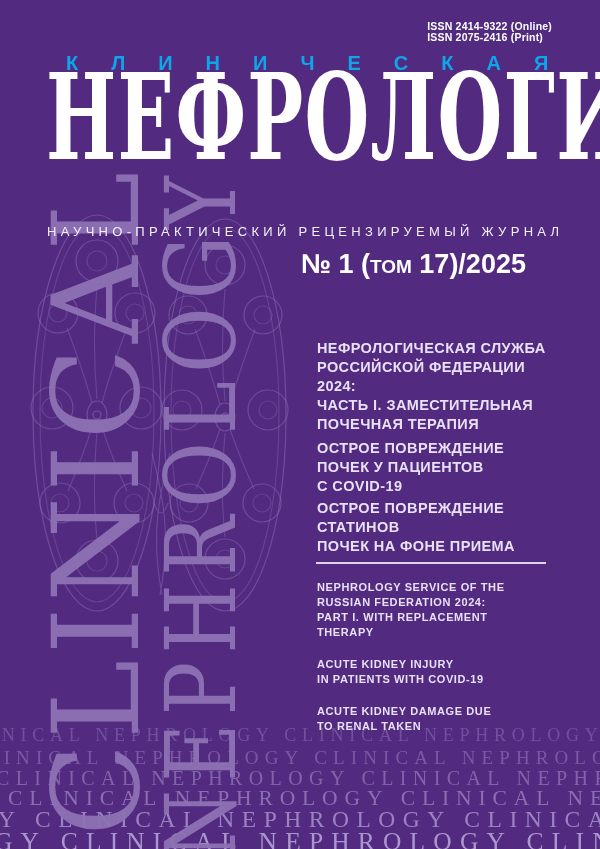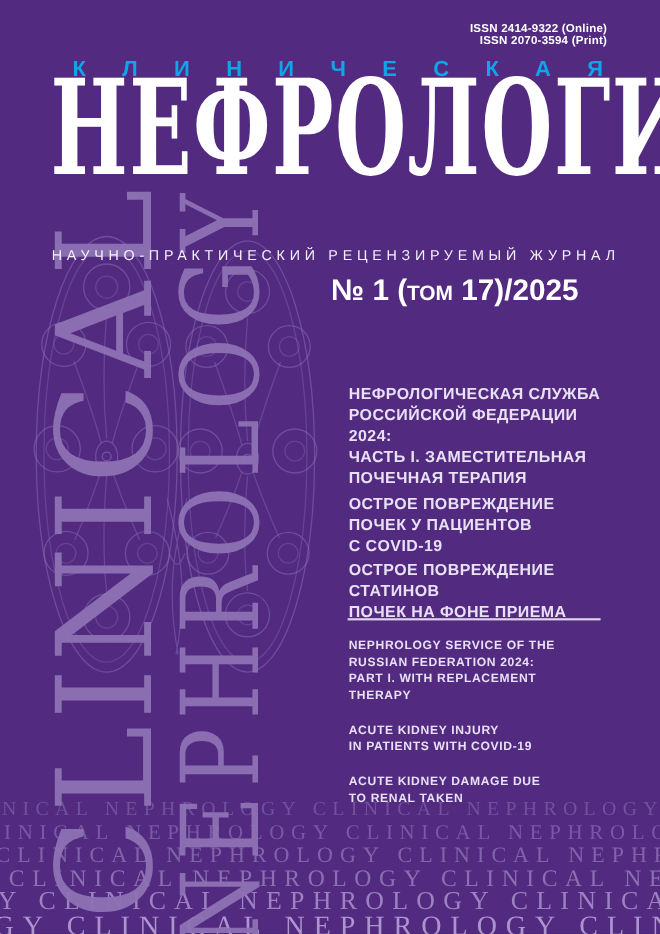--- a/index.html
+++ b/index.html
@@ -41,21 +41,21 @@
   }
   .wm1 { top:726px; left:-10px; font-size:18px;   color:rgba(177,155,212,.34); }
   .wm2 { top:748px; left:-14px; font-size:19px;   color:rgba(177,155,212,.42); }
   .wm3 { top:768px; left:-4px;  font-size:20px;   color:rgba(183,161,216,.48); }
   .wm4 { top:788px; left:8px;   font-size:21.5px; color:rgba(188,167,221,.55); }
   .wm5 { top:808px; left:-2px;  font-size:23.5px; color:rgba(196,176,227,.66); }
   .wm6 { top:829px; left:-6px;  font-size:25.5px; color:rgba(203,184,232,.75); }
 
   
   .issn {
-    right:48px; top:21px; z-index:5; text-align:right;
+    right:48px; top:21px; z-index:5; 
     color:#ffffff; font-size:10.5px; font-weight:700;
     line-height:11px; letter-spacing:.2px;
   }
   .series {
     left:66px; top:52px; z-index:5; white-space:nowrap;
     color:#0ea5e9; font-size:20px; font-weight:600; letter-spacing:33px;
   }
   .title {
     left:46px; top:57px; z-index:5; white-space:nowrap;
     color:#ffffff; font-family:"DejaVu Serif", serif; font-weight:700;
@@ -68,21 +68,21 @@
   }
   .issue {
     left:301px; top:249px; z-index:5; white-space:nowrap;
     color:#ffffff; font-size:27px; font-weight:700;
     font-variant:small-caps; letter-spacing:0;
   }
 
   
   .art { position:absolute; left:317px; z-index:5; color:#e8e0f5; font-weight:700; }
   .art .ln { white-space:nowrap; }
-  .art.ru { font-size:14.5px; line-height:19px; letter-spacing:.4px;margin-top:11px; }
+  .art.ru { font-size:14.5px; line-height:19px; letter-spacing:.4px; }
   .art.en { font-size:11px; line-height:15px; letter-spacing:.6px; }
   .a1 { top:339px; }
   .a2 { top:439px; }
   .a3 { top:499px; }
   .a4 { top:580px; }
   .a5 { top:657px; }
   .a6 { top:704px; }
   .divider {
     position:absolute; left:316px; top:562px; width:230px; height:2px;
     background:#ece6f6; opacity:.9; z-index:5;
@@ -151,21 +151,21 @@
   <div class="wm wm3">CLINICAL NEPHROLOGY CLINICAL NEPHROLOGY C</div>
   <div class="wm wm4">CLINICAL NEPHROLOGY CLINICAL NEPHROLOGY</div>
   <div class="wm wm5">Y CLINICAL NEPHROLOGY CLINICAL NEPHROLOG</div>
   <div class="wm wm6">GY CLINICAL NEPHROLOGY CLINICAL NEPHROLO</div>
 
   <div class="vword clinical">CLINICAL</div>
   <div class="vword nephrology">NEPHROLOGY</div>
 
   <div class="abs issn">
     <div>ISSN 2414-9322 (Online)</div>
-    <div>ISSN 2070-3594 (Print)</div>
+    <div>ISSN 2075-2416 (Print)</div>
   </div>
   <div class="abs series">КЛИНИЧЕСКАЯ</div>
   <div class="abs title">НЕФРОЛОГИЯ</div>
   <div class="abs subtitle">НАУЧНО-ПРАКТИЧЕСКИЙ РЕЦЕНЗИРУЕМЫЙ ЖУРНАЛ</div>
   <div class="abs issue">№ 1 (том 17)/2025</div>
 
   <div class="art ru a1">
     <div class="ln">НЕФРОЛОГИЧЕСКАЯ СЛУЖБА</div>
     <div class="ln">РОССИЙСКОЙ ФЕДЕРАЦИИ</div>
     <div class="ln">2024:</div>

